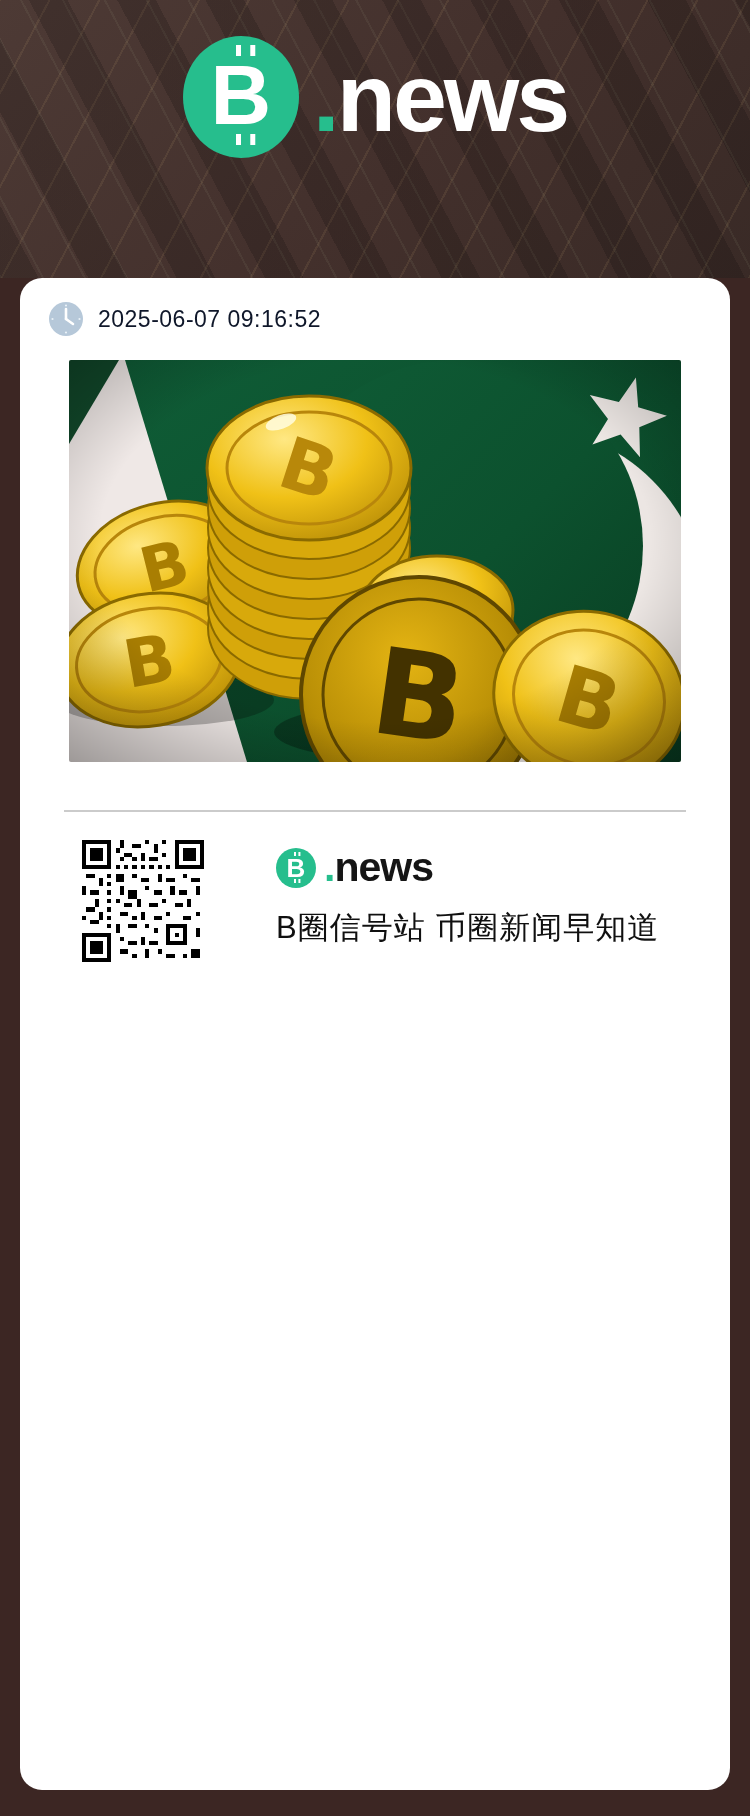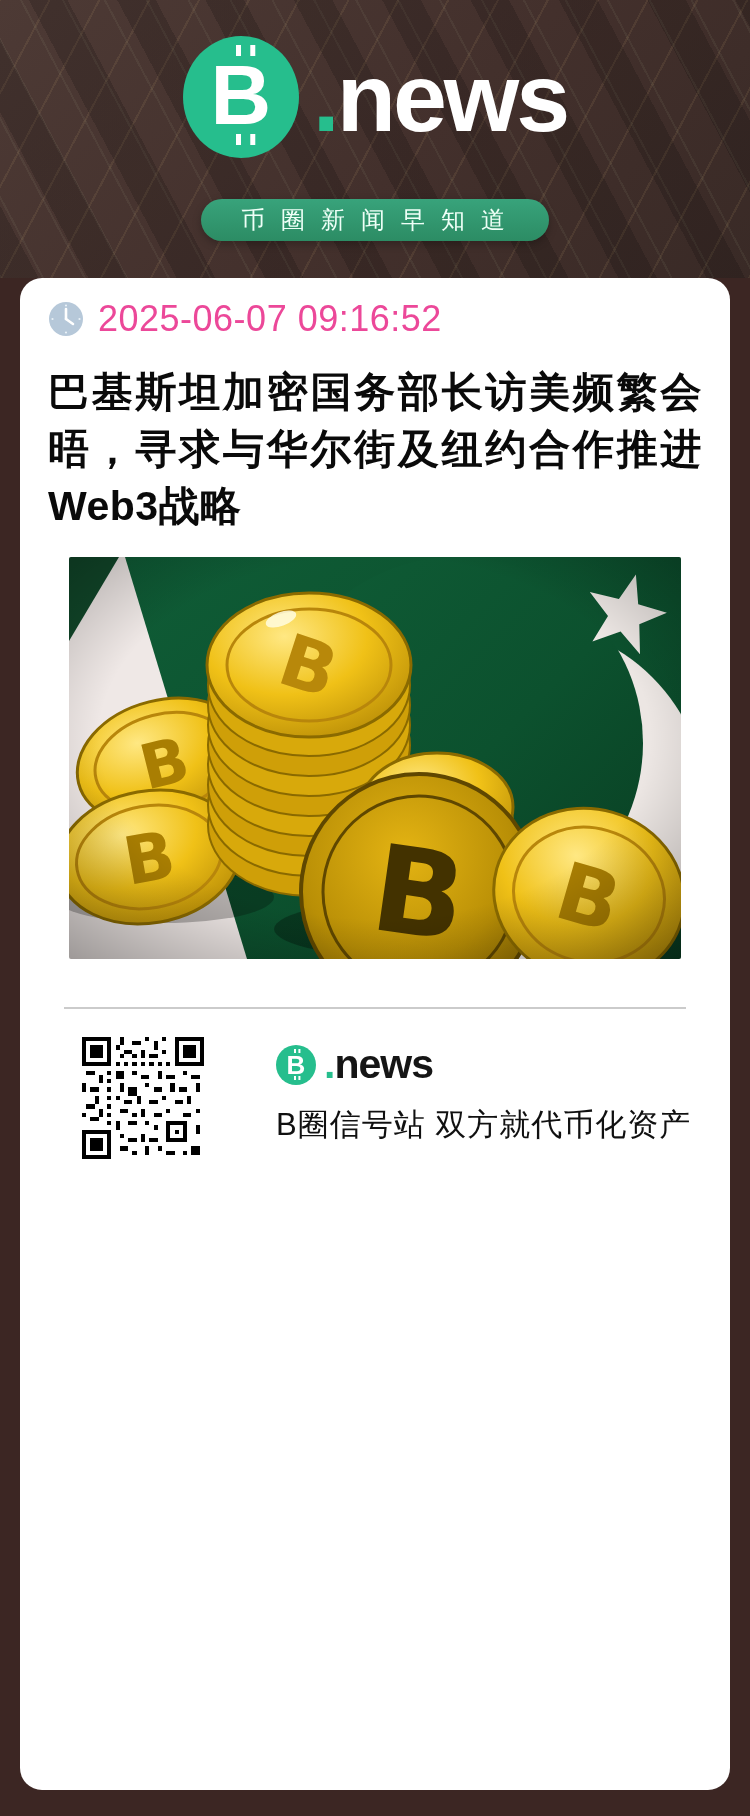--- a/index.html
+++ b/index.html
@@ -52,21 +52,21 @@
   }
   
   .card {
     margin:0 20px; height:1512px;
     background:#ffffff; border-radius:22px;
     padding:22px 28px 0 28px;
     position:relative; overflow:hidden;
   }
   .ts-row { display:flex; align-items:center; gap:14px; height:38px; }
   .clock { width:36px; height:36px; flex:0 0 auto; }
-  .ts-text { font-size:36px; color:#ec4899; letter-spacing:.5px; }
+  .ts-text { font-size:23px; color:#0f172a; letter-spacing:.5px; }
   .title {
     margin-top:26px;
     font-size:41px; font-weight:700; color:#0a0a0a;
     line-height:57px; letter-spacing:.5px;
     text-align:justify;
   }
   .body-text {
     margin-top:40px;
     font-size:34px; color:#1d1d1d;
     line-height:61px; letter-spacing:.3px;
@@ -95,39 +95,37 @@
 </head>
 <body>
 
 <div class="hero">
   <div class="logo-row">
     <div class="logo-circle">
       <span class="bsym">B</span>
     </div>
     <div class="logo-wordmark"><span class="dot">.</span><span>news</span></div>
   </div>
-  <div class="banner-pill">币圈新闻早知道</div>
 </div>
 
 <div class="card">
 
   <div class="ts-row">
     <svg class="clock" viewBox="0 0 36 36">
       <circle cx="18" cy="18" r="17" fill="#b6c8d9"></circle>
       <line x1="18" y1="18" x2="18" y2="8" stroke="#ffffff" stroke-width="2.6" stroke-linecap="round"></line>
       <line x1="18" y1="18" x2="25" y2="23" stroke="#ffffff" stroke-width="2.6" stroke-linecap="round"></line>
       <circle cx="18" cy="4.5" r="1.1" fill="#e9f1f7"></circle>
         <circle cx="31.5" cy="18" r="1.1" fill="#e9f1f7"></circle>
       <circle cx="18" cy="31.5" r="1.1" fill="#e9f1f7"></circle>
         <circle cx="4.5" cy="18" r="1.1" fill="#e9f1f7"></circle>
     </svg>
     <span class="ts-text">2025-06-07 09:16:52</span>
   </div>
 
-  <div class="title">巴基斯坦加密国务部长访美频繁会晤，寻求与华尔街及纽约合作推进Web3战略</div>
 
 
   <svg class="photo" viewBox="0 0 612 402">
     <defs>
       <linearGradient id="flagGreen" x1="0" y1="0" x2="1" y2="1">
         <stop offset="0" stop-color="#0f5c36"></stop>
         <stop offset=".55" stop-color="#0c512e"></stop>
         <stop offset="1" stop-color="#093f23"></stop>
       </linearGradient>
       <radialGradient id="gold" cx=".38" cy=".3" r=".9">
@@ -310,18 +308,18 @@
       </g>
     </svg>
 
     <div class="foot-col">
       <div class="foot-logo">
         <div class="foot-circle">
           <span class="bsym">B</span>
         </div>
         <div class="foot-wordmark"><span class="dot">.</span><span>news</span></div>
       </div>
-      <div class="foot-tagline">B圈信号站 双方就代币化资产</div>
+      <div class="foot-tagline">B圈信号站 币圈新闻早知道</div>
 
     </div>
   </div>
 
 </div>
 
 </body></html>

